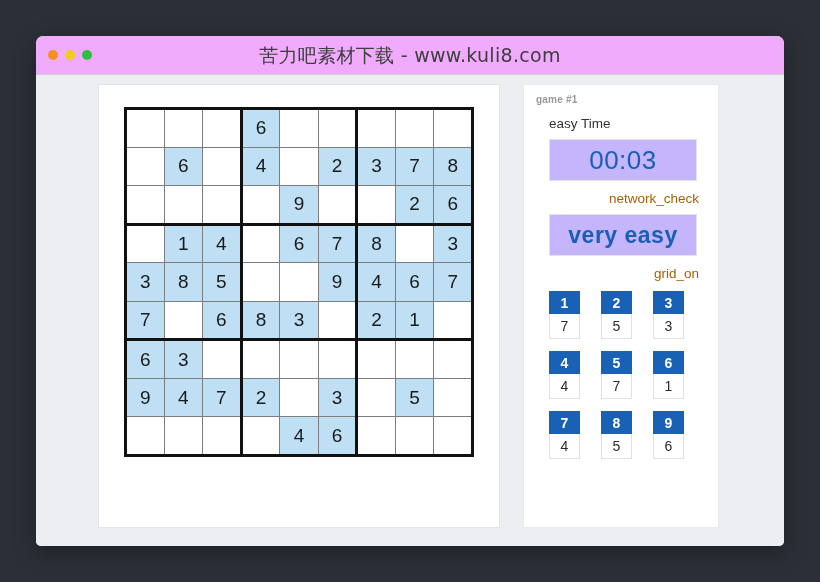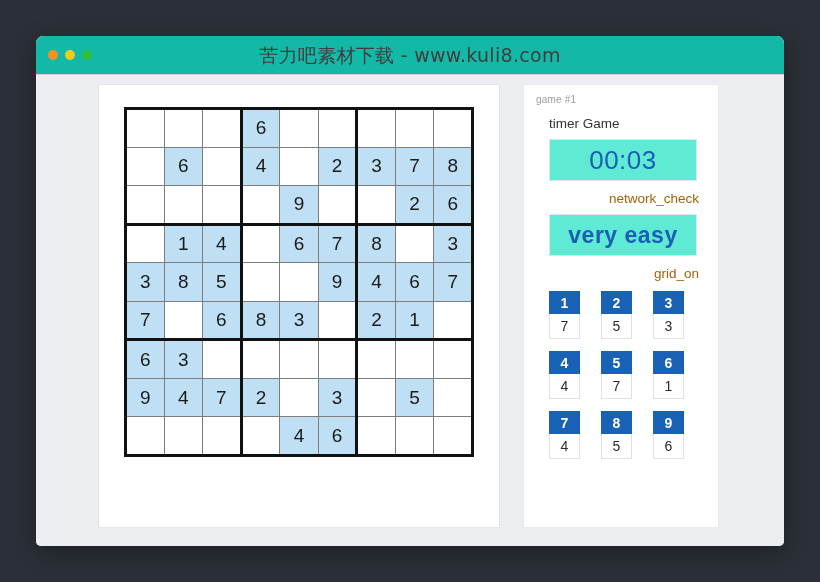--- a/index.html
+++ b/index.html
@@ -23,21 +23,21 @@
     width: 748px;
     height: 510px;
     background: #eceef2;
     border-radius: 7px 7px 5px 5px;
     box-shadow: 0 6px 22px rgba(0,0,0,0.35);
     overflow: hidden;
   }
   .titlebar {
     position: relative;
     height: 38px;
-    background: #14b8a6;
+    background: #f0abfc;
     border-bottom: 1px solid #cfcfd1;
     border-radius: 7px 7px 0 0;
   }
   .dots {
     position: absolute;
     left: 12px;
     top: 0;
     height: 38px;
     display: flex;
     align-items: center;
@@ -129,20 +129,21 @@
     border: 1px solid #e9eaee;
     box-sizing: border-box;
   }
   .game-label {
     position: absolute;
     left: 12px;
     top: 9px;
     font-size: 10px;
     color: #9a9a9a;
     letter-spacing: 0.2px;
+    font-weight: bold;
   }
 
   .panel-section {
     position: absolute;
     left: 25px;
     width: 150px;
   }
   .sec-timer   { top: 30px; }
   .sec-diff    { top: 105px; }
   .sec-remain  { top: 180px; }
@@ -152,21 +153,21 @@
     color: #333333;
     line-height: 17px;
     white-space: nowrap;
   }
   .sec-label.small-top { color: #a16207; text-align: right; }
 
   .value-box {
     margin-top: 7px;
     width: 148px;
     height: 42px;
-    background: #5eead4;
+    background: #c4b5fd;
     border: 1px solid #e3e4e8;
     box-sizing: border-box;
     display: flex;
     align-items: center;
     justify-content: center;
     color: #1a5fb4;
     font-size: 26px;
     letter-spacing: 0.5px;
   }
   .value-box.diff {
@@ -328,21 +329,21 @@
             </tr>
           </tbody>
       </table>
     </div>
 
     <div class="side-card">
 
       <div class="game-label">game #1</div>
 
       <div class="panel-section sec-timer">
-        <div class="sec-label">timer Game</div>
+        <div class="sec-label">easy Time</div>
         <div class="value-box">00:03</div>
       </div>
 
       <div class="panel-section sec-diff">
         <div class="sec-label small-top">network_check</div>
         <div class="value-box diff">very easy</div>
       </div>
 
       <div class="panel-section sec-remain">
         <div class="sec-label small-top">grid_on</div>

